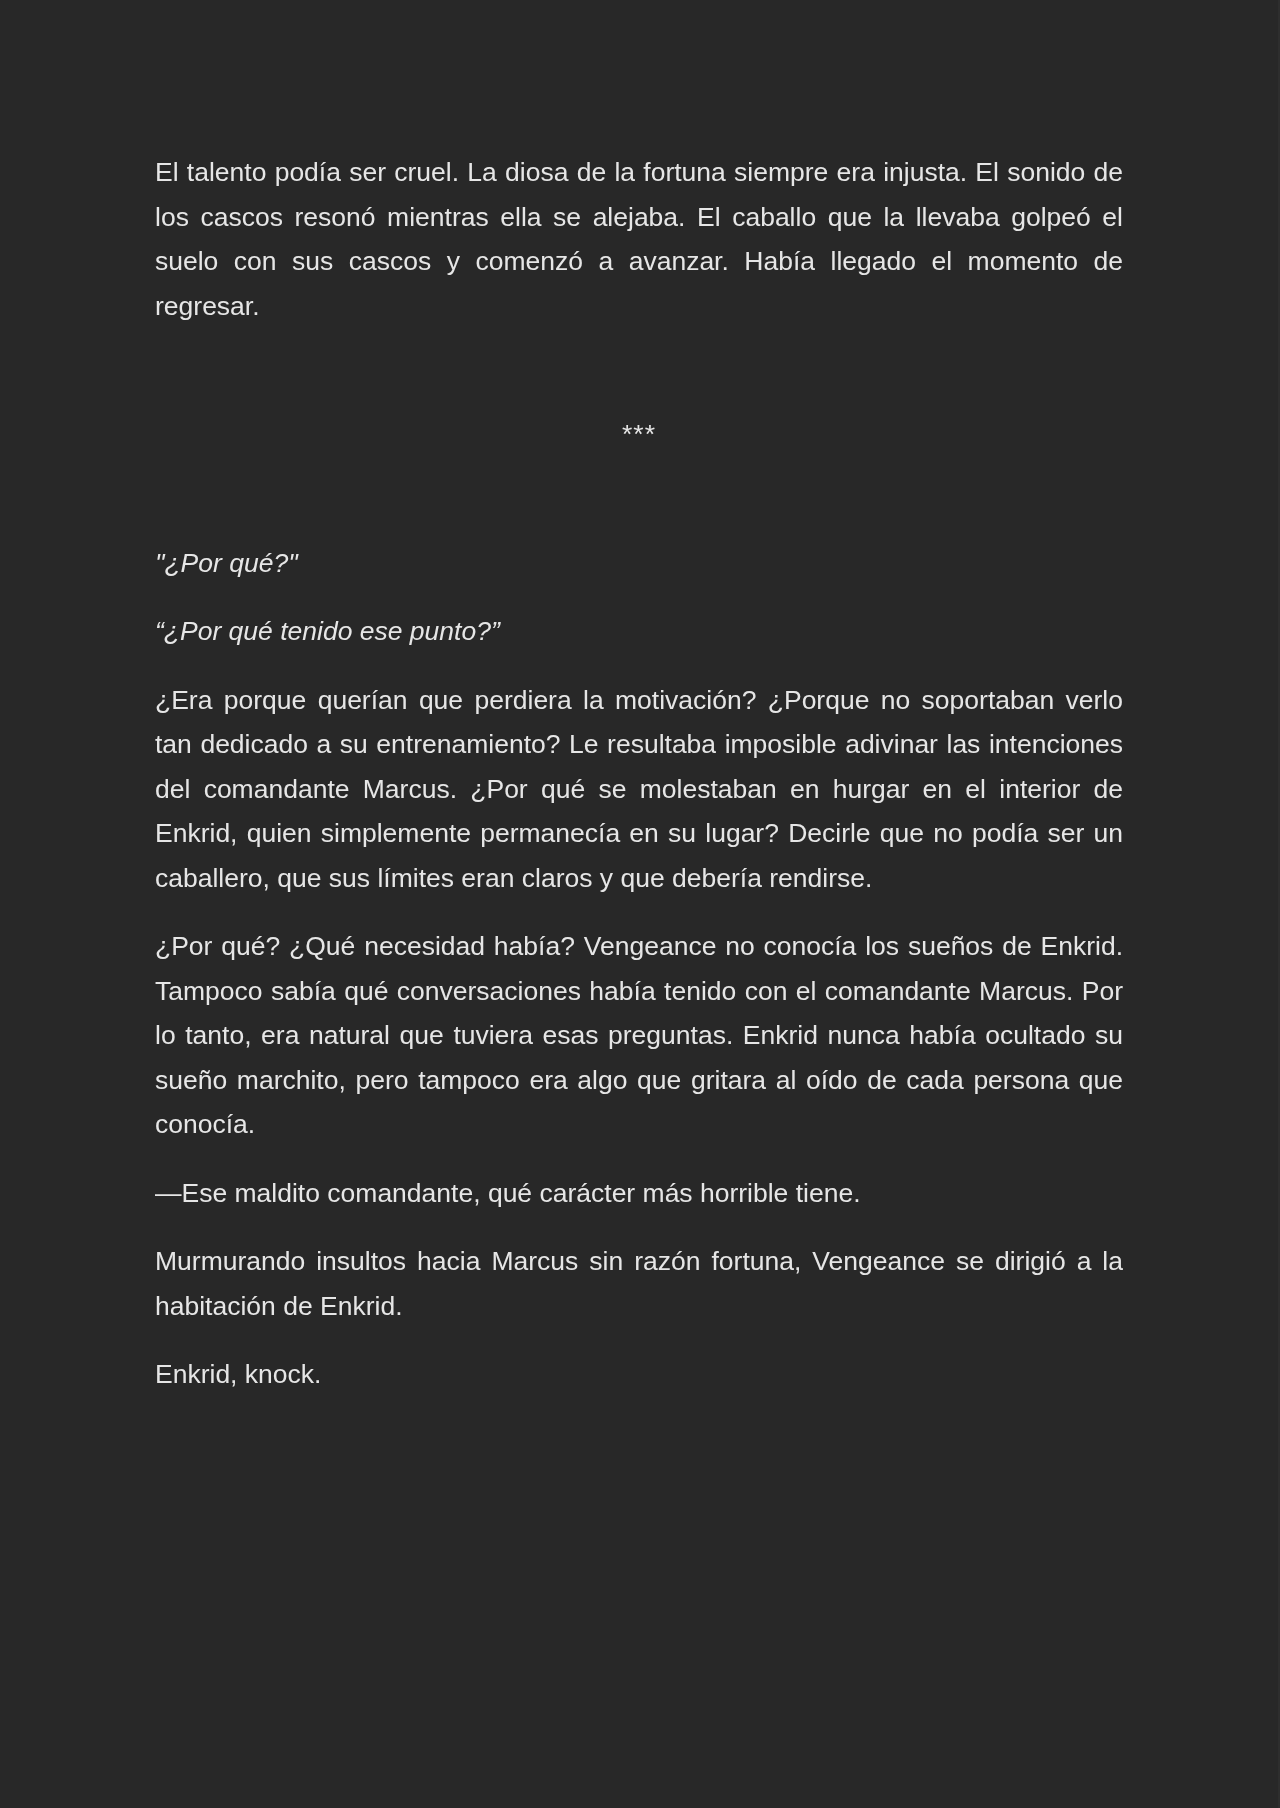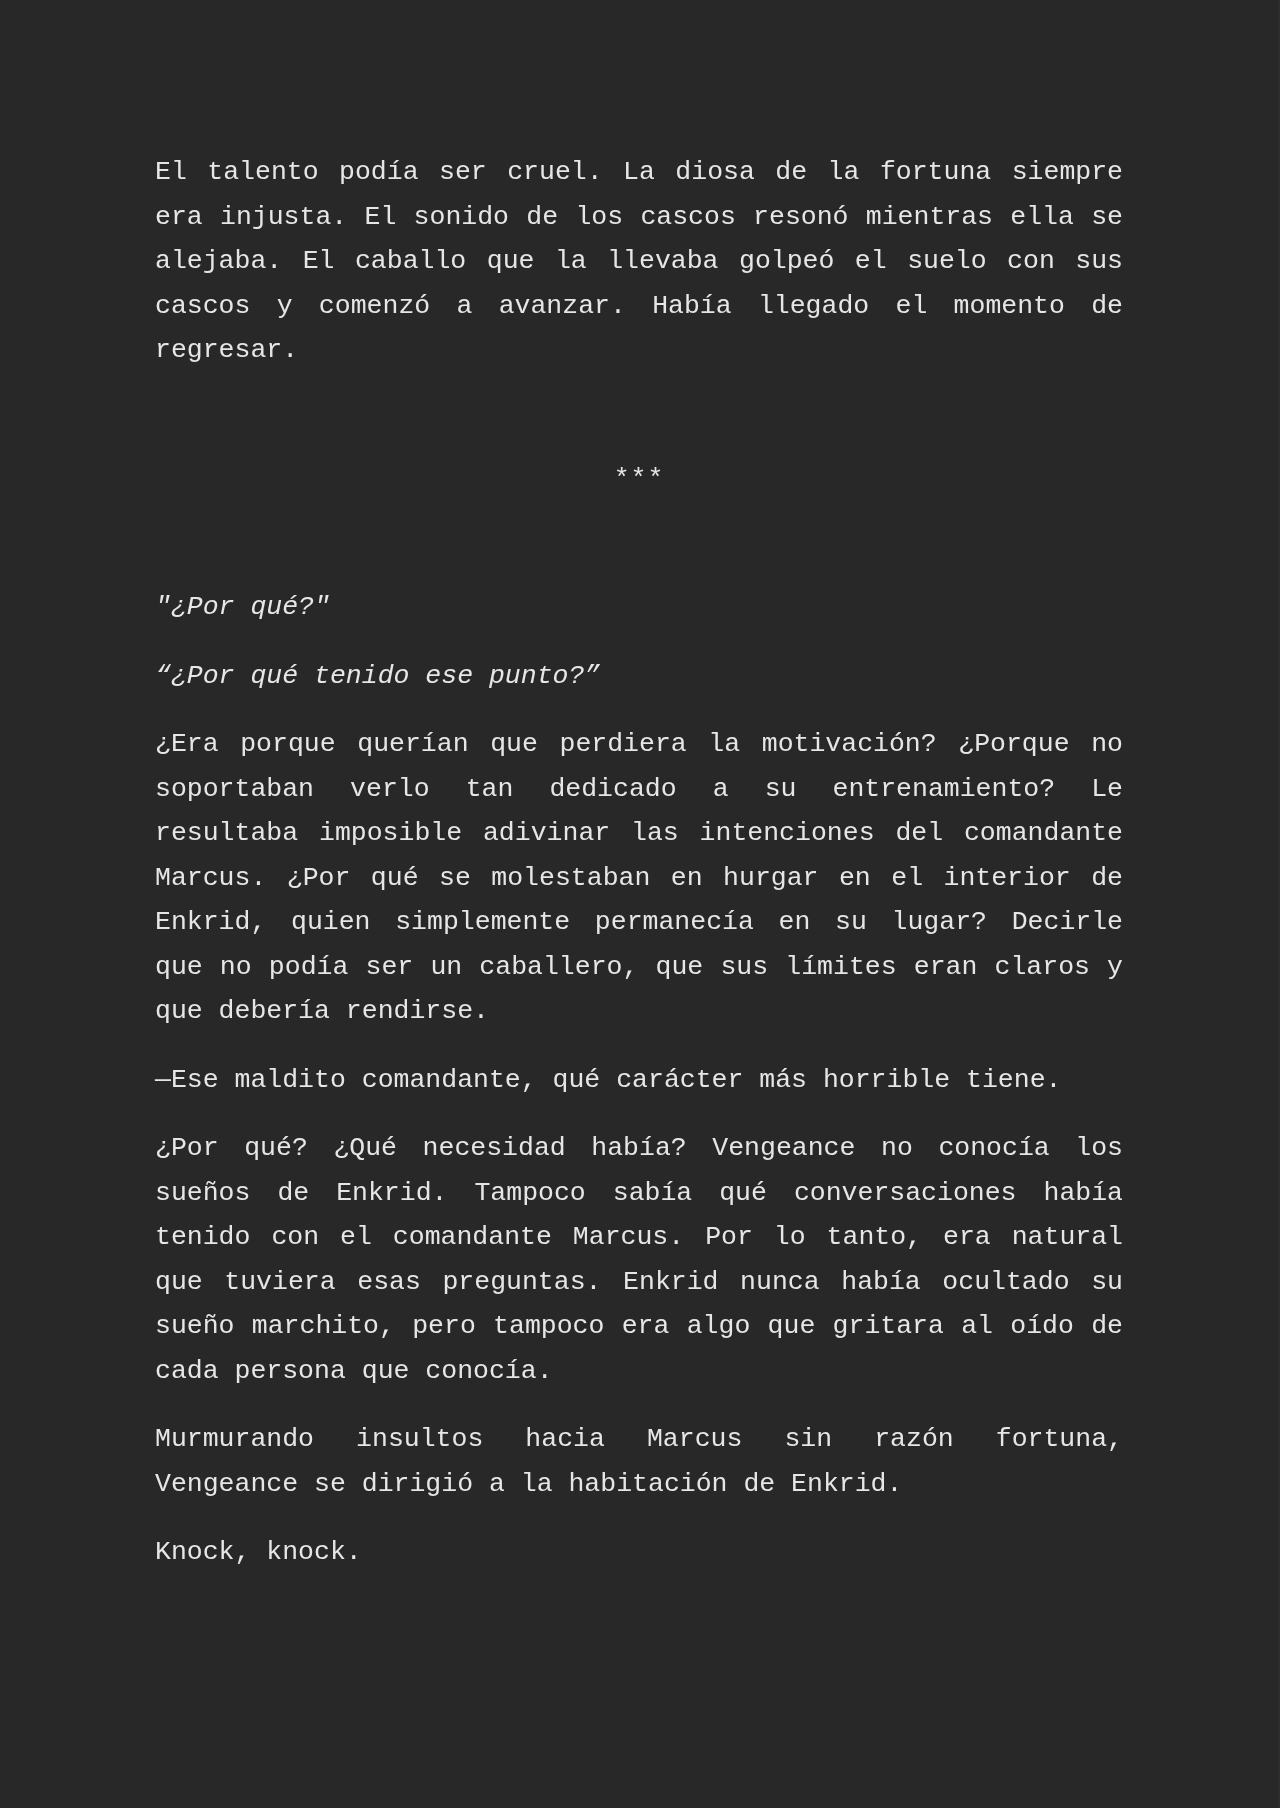--- a/index.html
+++ b/index.html
@@ -20,21 +20,21 @@
       width: 2px;
       height: 1808px;
       background: #2e2e2e;
     }
     .reader {
       position: absolute;
       left: 155px;
       top: 150px;
       width: 968px;
       color: #e6e6e6;
-      font-family: Liberation Mono, monospace;
+      font-family: Liberation Sans, sans-serif;
       font-size: 26.5px;
       line-height: 44.5px;
     }
     .reader p {
       margin: 0 0 24px 0;
       text-align: justify;
     }
     .reader p.first {
       margin-bottom: 0;
     }
@@ -51,17 +51,17 @@
 <body>
 
 <div class="edge-strip"></div>
 
 <main class="reader">
   <p class="first">El talento podía ser cruel. La diosa de la fortuna siempre era injusta. El sonido de los cascos resonó mientras ella se alejaba. El caballo que la llevaba golpeó el suelo con sus cascos y comenzó a avanzar. Había llegado el momento de regresar.</p>
   <p class="scene-break">***</p>
   <p class="italic">"¿Por qué?"</p>
   <p class="italic">“¿Por qué tenido ese punto?”</p>
   <p>¿Era porque querían que perdiera la motivación? ¿Porque no soportaban verlo tan dedicado a su entrenamiento? Le resultaba imposible adivinar las intenciones del comandante Marcus. ¿Por qué se molestaban en hurgar en el interior de Enkrid, quien simplemente permanecía en su lugar? Decirle que no podía ser un caballero, que sus límites eran claros y que debería rendirse.</p>
+  <p>¿Por qué? ¿Qué necesidad había? Vengeance no conocía los sueños de Enkrid. Tampoco sabía qué conversaciones había tenido con el comandante Marcus. Por lo tanto, era natural que tuviera esas preguntas. Enkrid nunca había ocultado su sueño marchito, pero tampoco era algo que gritara al oído de cada persona que conocía.</p>
   <p>—Ese maldito comandante, qué carácter más horrible tiene.</p>
-  <p>¿Por qué? ¿Qué necesidad había? Vengeance no conocía los sueños de Enkrid. Tampoco sabía qué conversaciones había tenido con el comandante Marcus. Por lo tanto, era natural que tuviera esas preguntas. Enkrid nunca había ocultado su sueño marchito, pero tampoco era algo que gritara al oído de cada persona que conocía.</p>
   <p>Murmurando insultos hacia Marcus sin razón fortuna, Vengeance se dirigió a la habitación de Enkrid.</p>
-  <p>Knock, knock.</p>
+  <p>Enkrid, knock.</p>
 </main>
 
 </body></html>

